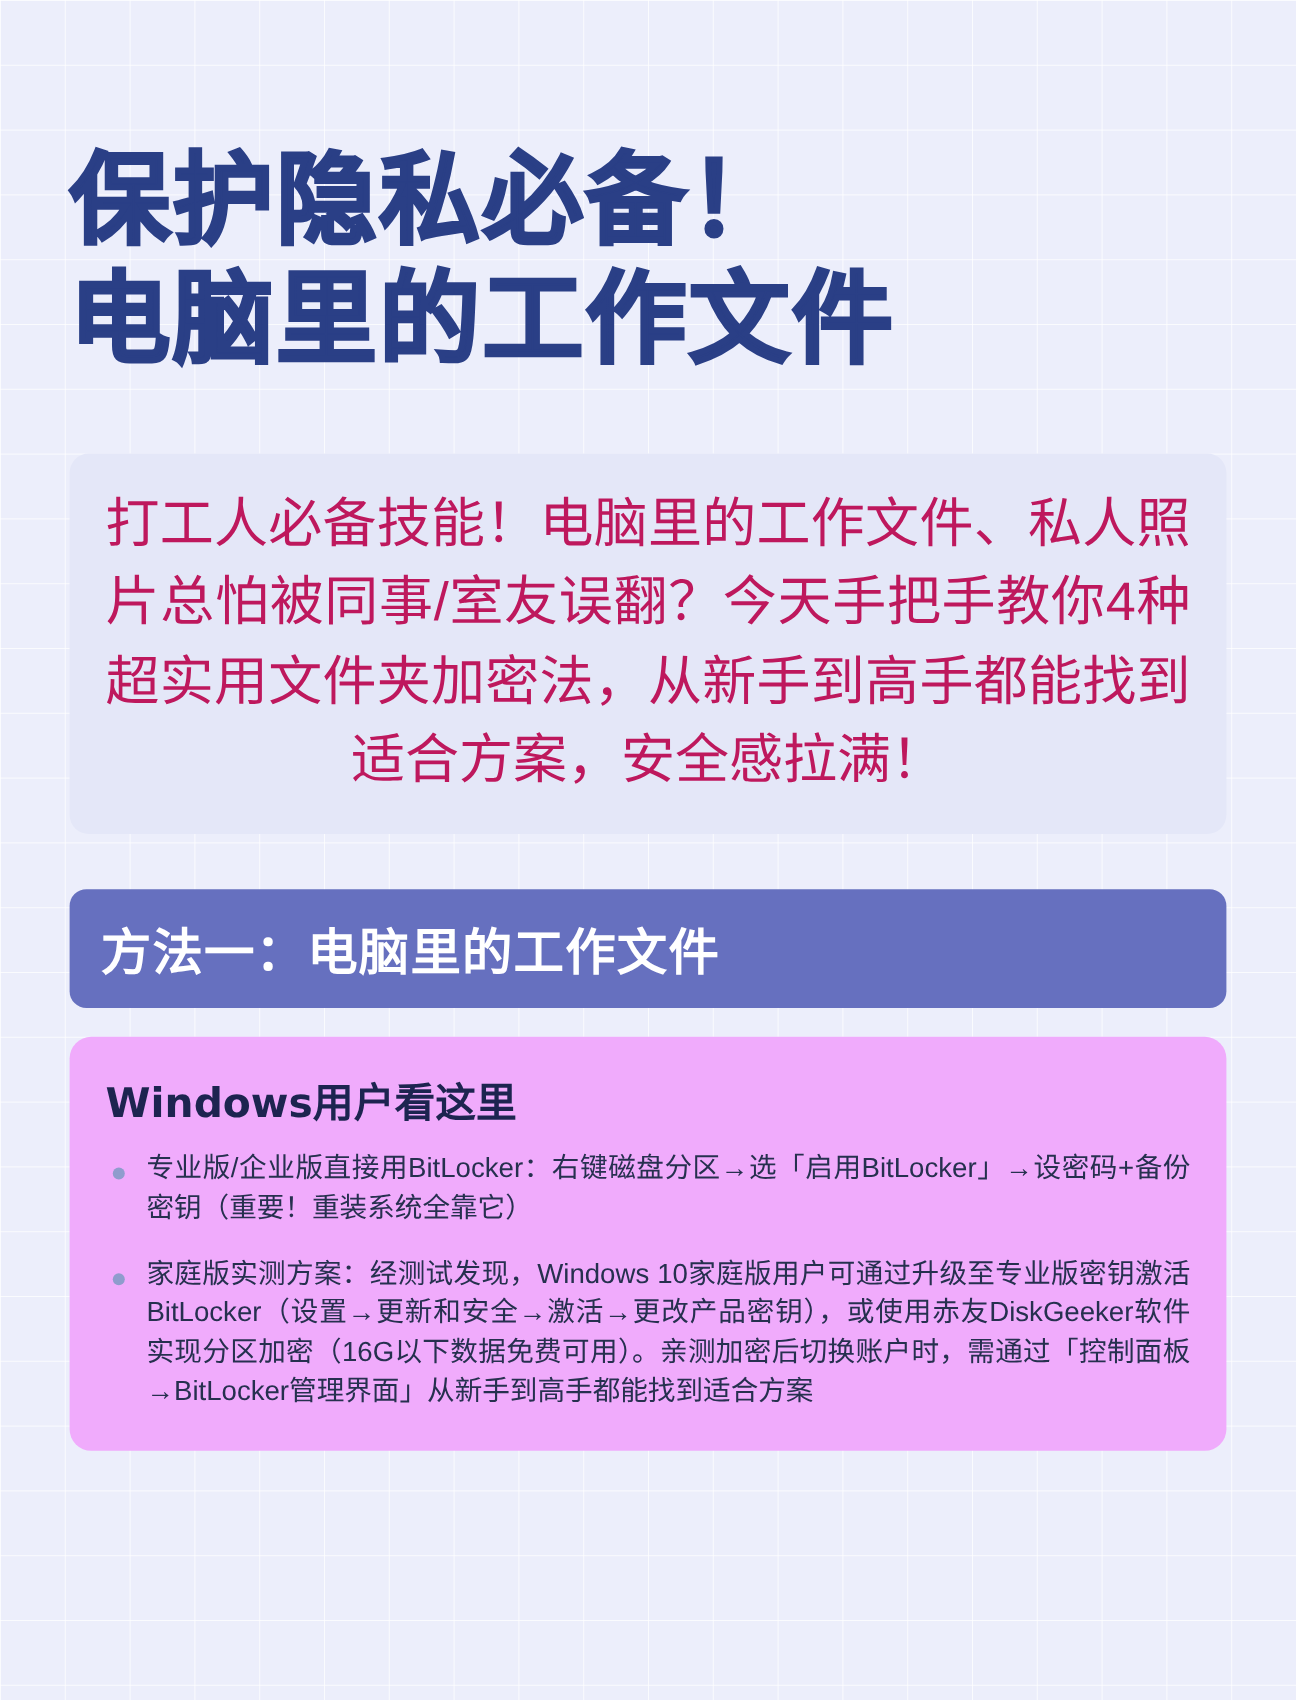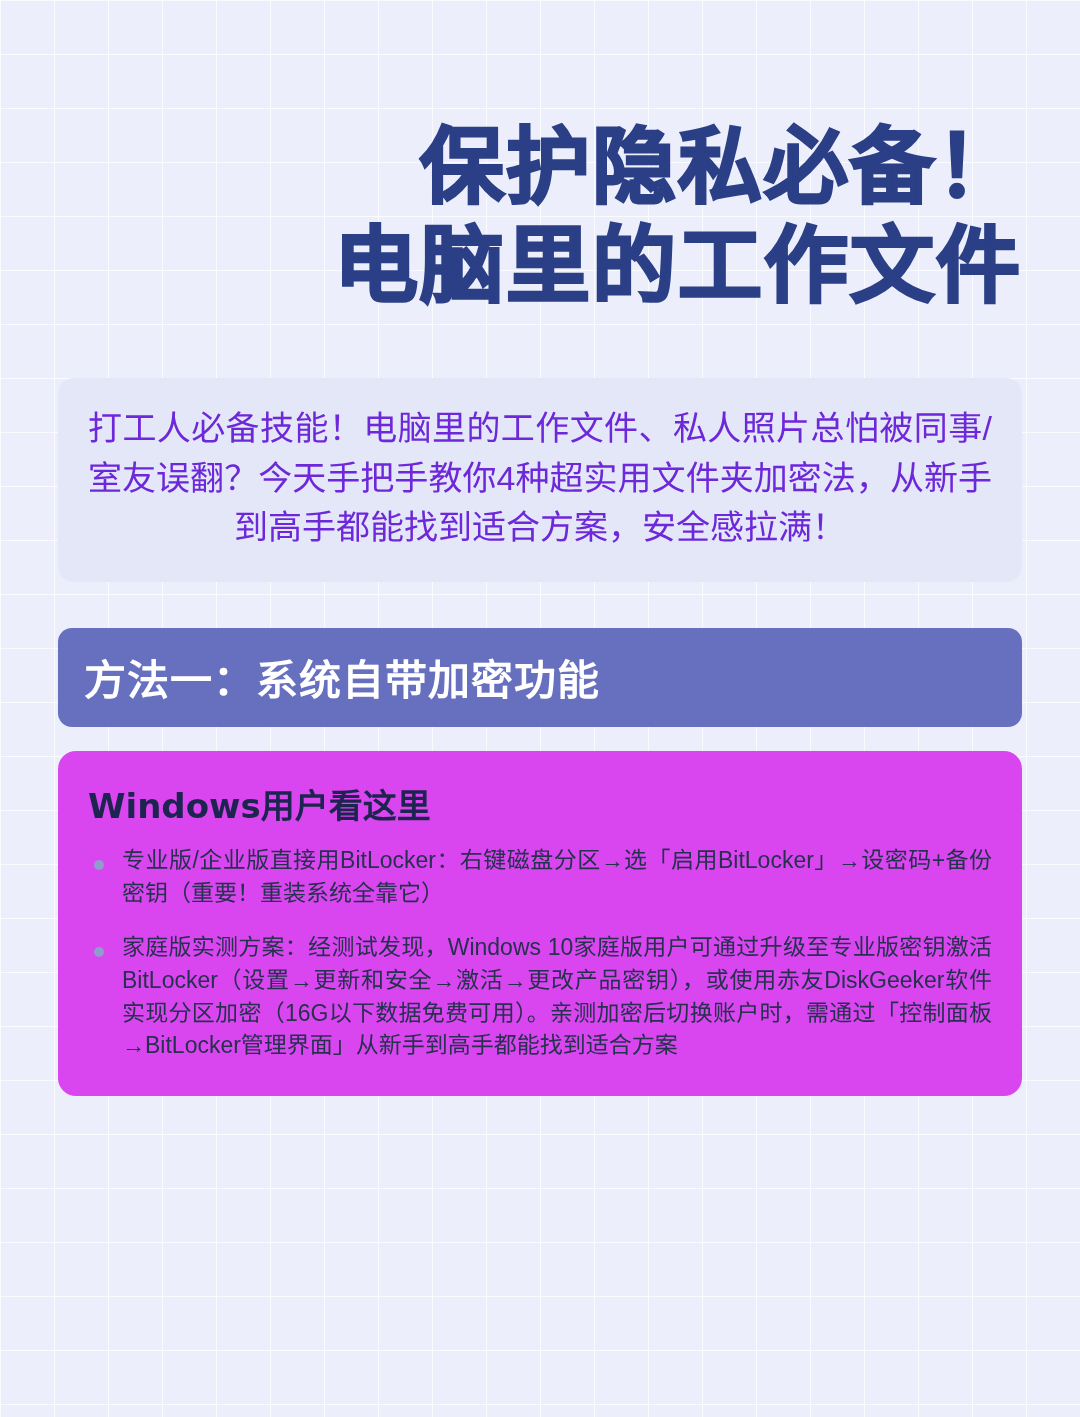--- a/index.html
+++ b/index.html
@@ -34,44 +34,44 @@
   .inner {
     position: relative;
     width: 100%;
     height: 100%;
     box-sizing: border-box;
     padding: 0 30px;
   }
 
   
   .title-block {
-    text-align: right;
+    text-align: left;
     padding-top: 92px;
   }
   .title-line {
     font-family: "DejaVu Sans", sans-serif;
     font-weight: 700;
     font-size: 84px;
     line-height: 1.18;
     color: #2a3f86;
     letter-spacing: 2px;
     -webkit-text-stroke: 2.5px #2a3f86;
   }
 
   
   .intro-box {
     margin-top: 62px;
     background: #e4e7f8;
     border-radius: 16px;
     padding: 26px 30px 30px 30px;
   }
   .intro-text {
-    font-size: 34px;
+    font-size: 45px;
     line-height: 1.45;
-    color: #6d28d9;
+    color: #be185d;
     text-align: justify;
     text-align-last: center;
     font-weight: 500;
   }
 
   
   .section-bar {
     margin-top: 46px;
     background: #6670bf;
     border-radius: 14px;
@@ -81,21 +81,21 @@
     color: #ffffff;
     font-size: 42px;
     font-weight: 700;
     letter-spacing: 1px;
     font-family: "DejaVu Sans", sans-serif;
   }
 
   
   .card {
     margin-top: 24px;
-    background: #d946ef;
+    background: #f0abfc;
     border-radius: 18px;
     padding: 28px 30px 34px 30px;
   }
   .card-title {
     font-size: 34px;
     font-weight: 700;
     color: #1d2450;
     margin-bottom: 16px;
     font-family: "DejaVu Sans", sans-serif;
   }
@@ -137,21 +137,21 @@
     <div class="title-block">
       <div class="title-line">保护隐私必备！</div>
       <div class="title-line">电脑里的工作文件</div>
     </div>
 
     <div class="intro-box">
       <div class="intro-text">打工人必备技能！电脑里的工作文件、私人照片总怕被同事/室友误翻？今天手把手教你4种超实用文件夹加密法，从新手到高手都能找到适合方案，安全感拉满！</div>
     </div>
 
     <div class="section-bar">
-      <div class="section-bar-text">方法一：系统自带加密功能</div>
+      <div class="section-bar-text">方法一：电脑里的工作文件</div>
     </div>
 
     <div class="card">
       <div class="card-title">Windows用户看这里</div>
       <ul class="bullets">
         <li>
           <span class="dot"></span>
           <span>专业版/企业版直接用BitLocker：右键磁盘分区→选「启用BitLocker」→设密码+备份密钥（重要！重装系统全靠它）</span>
         </li>
         <li>

